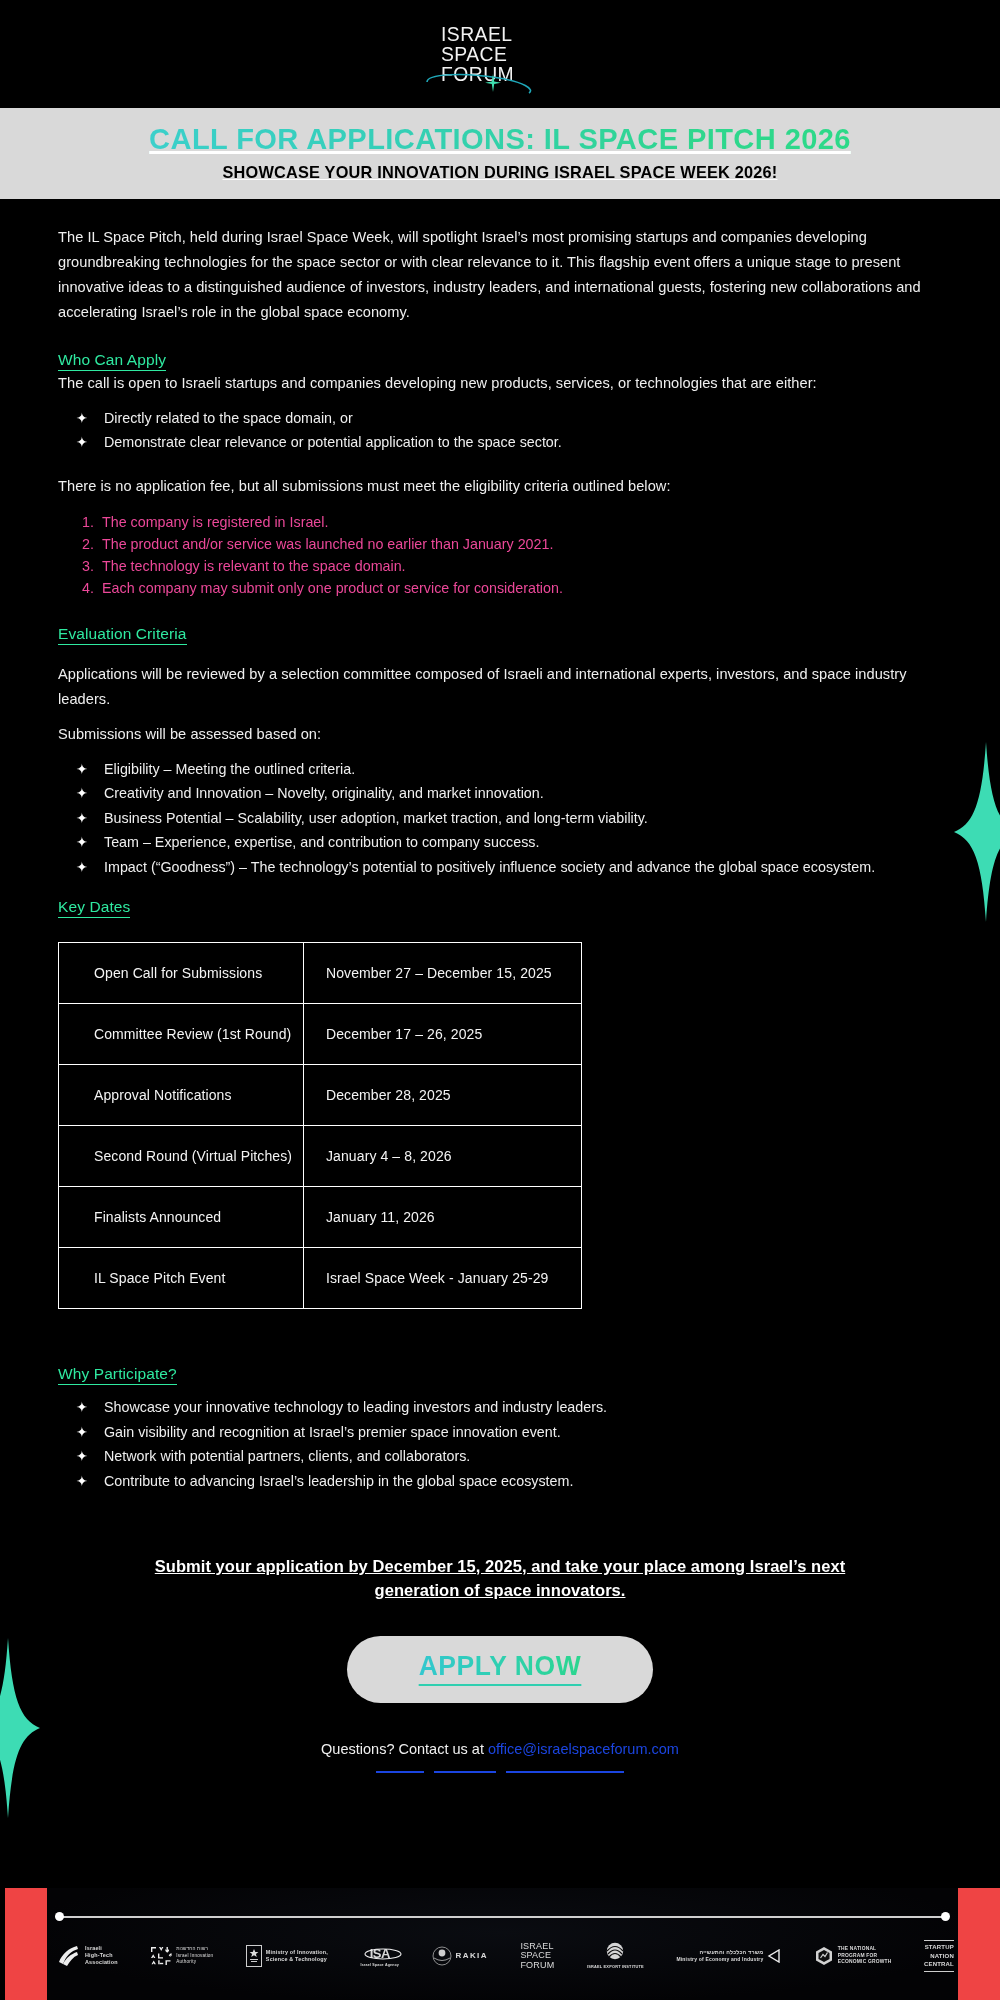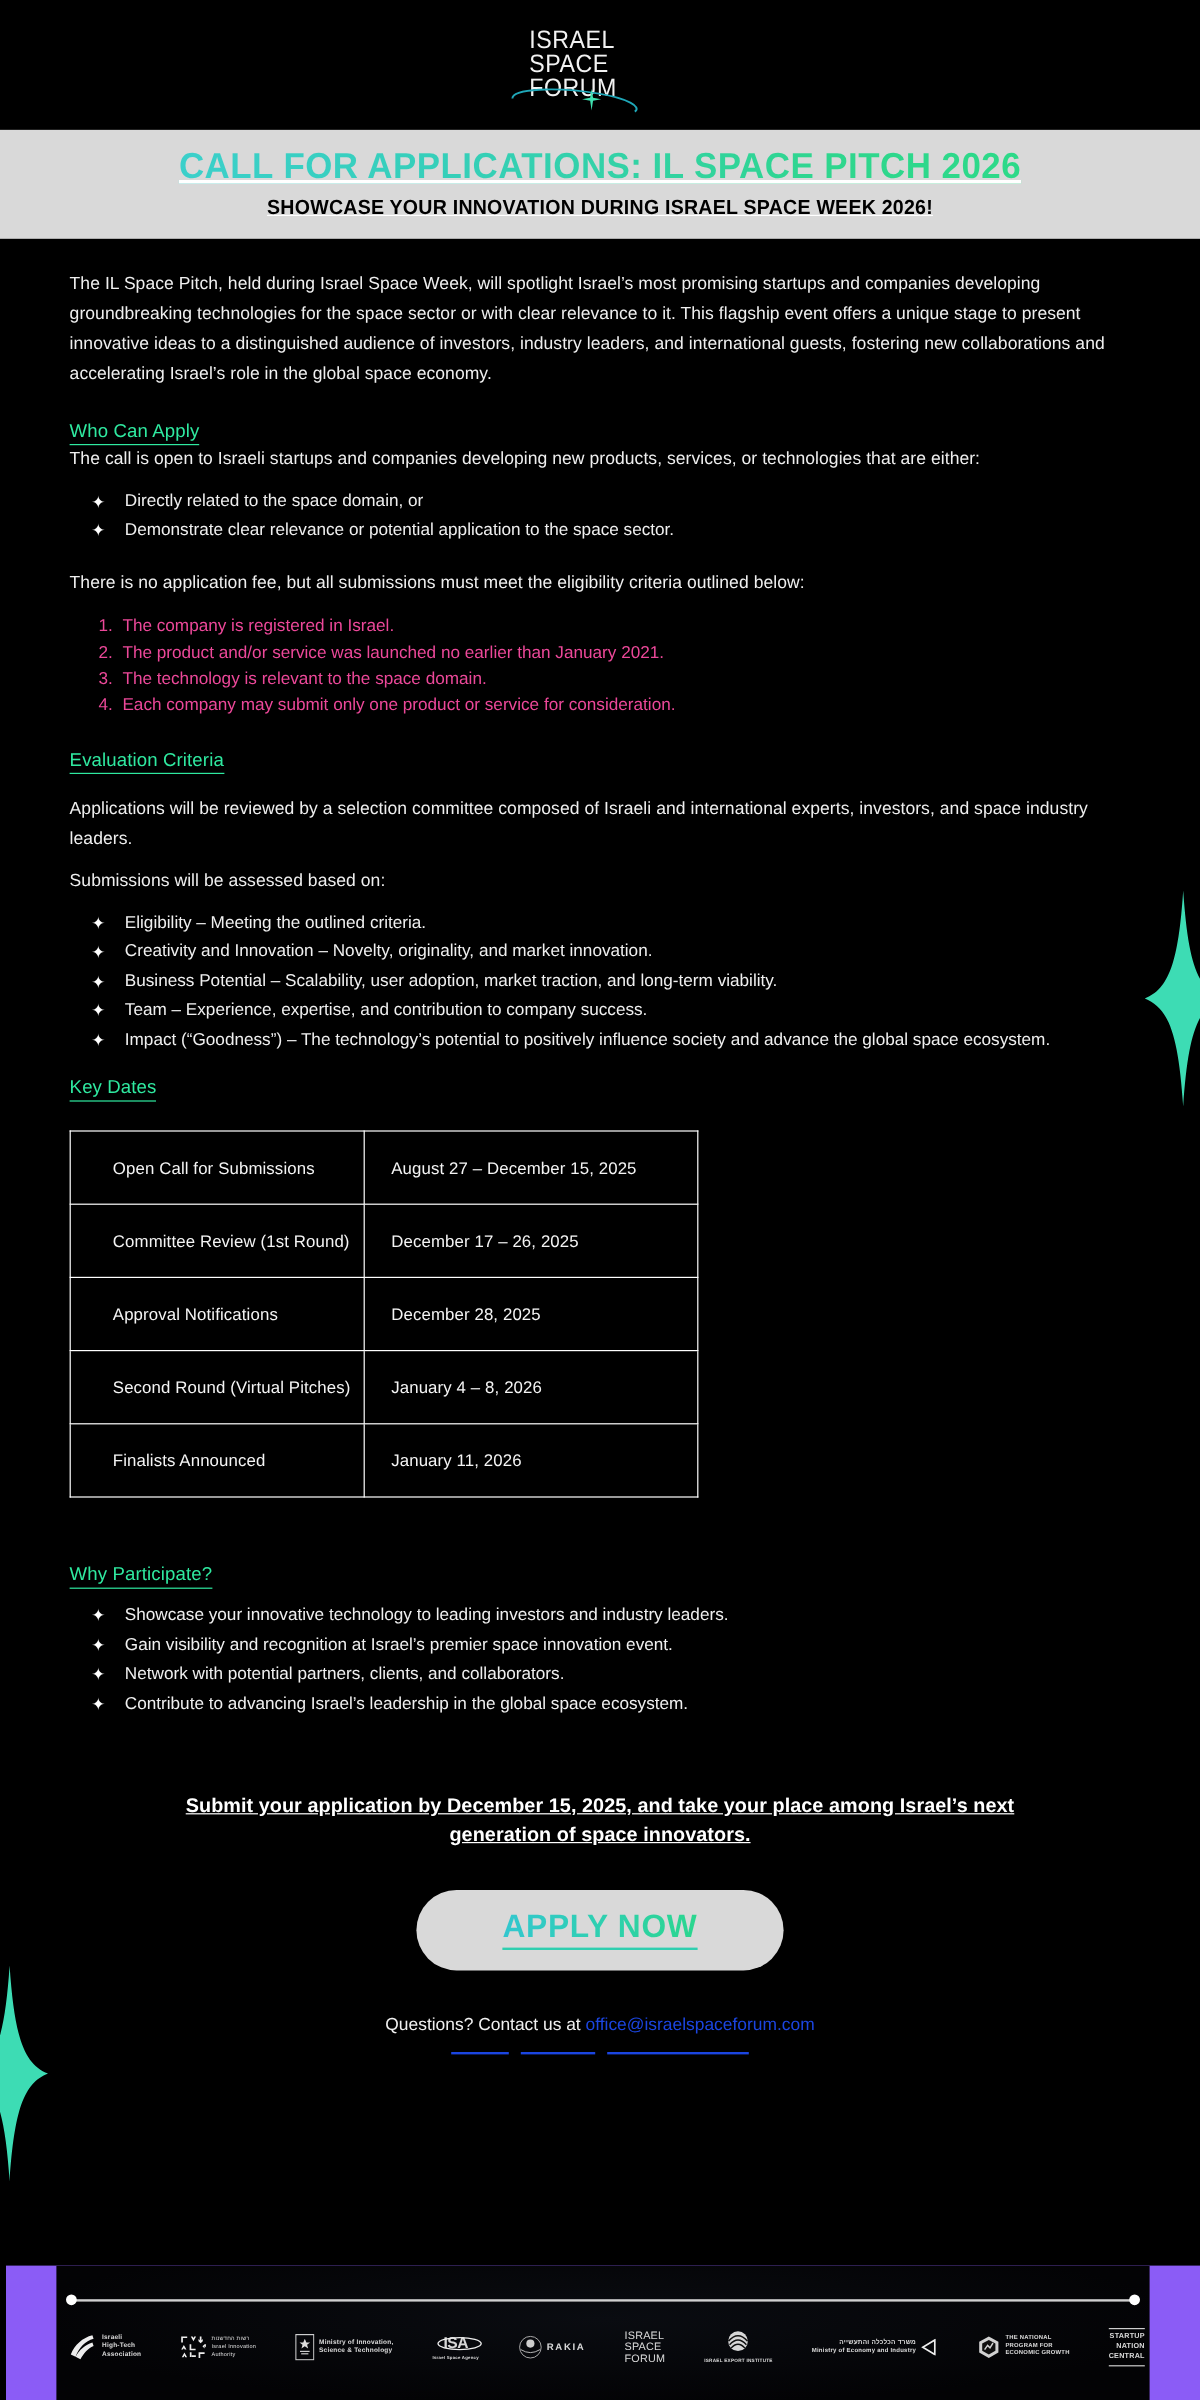--- a/index.html
+++ b/index.html
@@ -212,21 +212,21 @@
   
   .sparkle { position: absolute; pointer-events: none; z-index: 1; }
   .sparkle-right { right: -18px; top: 742px; }
   .sparkle-left { left: -34px; top: 1638px; }
 
   
   .footer {
     position: absolute;
     left: 5px; right: 0; bottom: 0;
     height: 112px;
-    background: #8b5cf6;
+    background: #ef4444;
     z-index: 5;
     overflow: hidden;
     padding-left: 16px;
   }
   .footer-inner {
     position: absolute;
     left: 42px; right: 42px; top: 0; bottom: 0;
     background: radial-gradient(ellipse at 50% 40%, #0a0c11 0%, #030305 75%);
   }
   .footer-rule {
@@ -345,37 +345,41 @@
   </ul>
 
   <div class="gap-md"></div>
 
   <h2 class="section">Key Dates</h2>
 
   <table class="keydates">
     <tbody>
       <tr>
         <td class="c1">Open Call for Submissions</td>
-        <td class="c2">August 27 – December 15, 2025</td>
+        <td class="c2">November 27 – December 15, 2025</td>
       </tr>
       <tr>
         <td class="c1">Committee Review (1st Round)</td>
         <td class="c2">December 17 – 26, 2025</td>
       </tr>
       <tr>
         <td class="c1">Approval Notifications</td>
         <td class="c2">December 28, 2025</td>
       </tr>
       <tr>
         <td class="c1">Second Round (Virtual Pitches)</td>
         <td class="c2">January 4 – 8, 2026</td>
       </tr>
       <tr>
         <td class="c1">Finalists Announced</td>
         <td class="c2">January 11, 2026</td>
+      </tr>
+      <tr>
+        <td class="c1">IL Space Pitch Event</td>
+        <td class="c2">Israel Space Week - January 25-29</td>
       </tr>
     </tbody>
   </table>
 
   <div style="height:56px"></div>
 
   <h2 class="section">Why Participate?</h2>
 
   <ul class="starlist">
     <li><span class="star">✦</span><span>Showcase your innovative technology to leading investors and industry leaders.</span></li>

